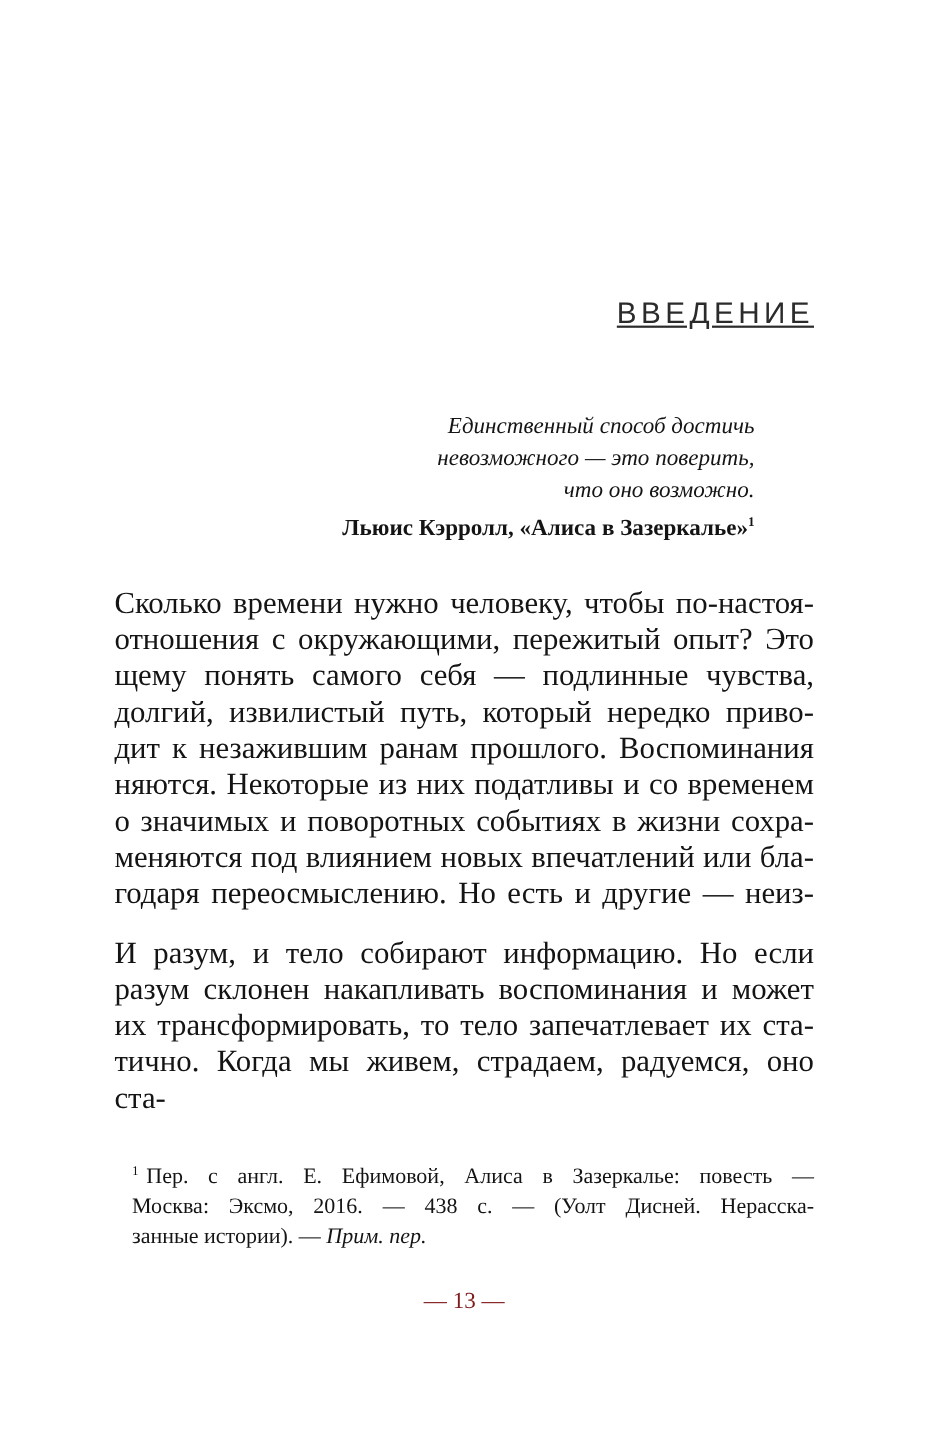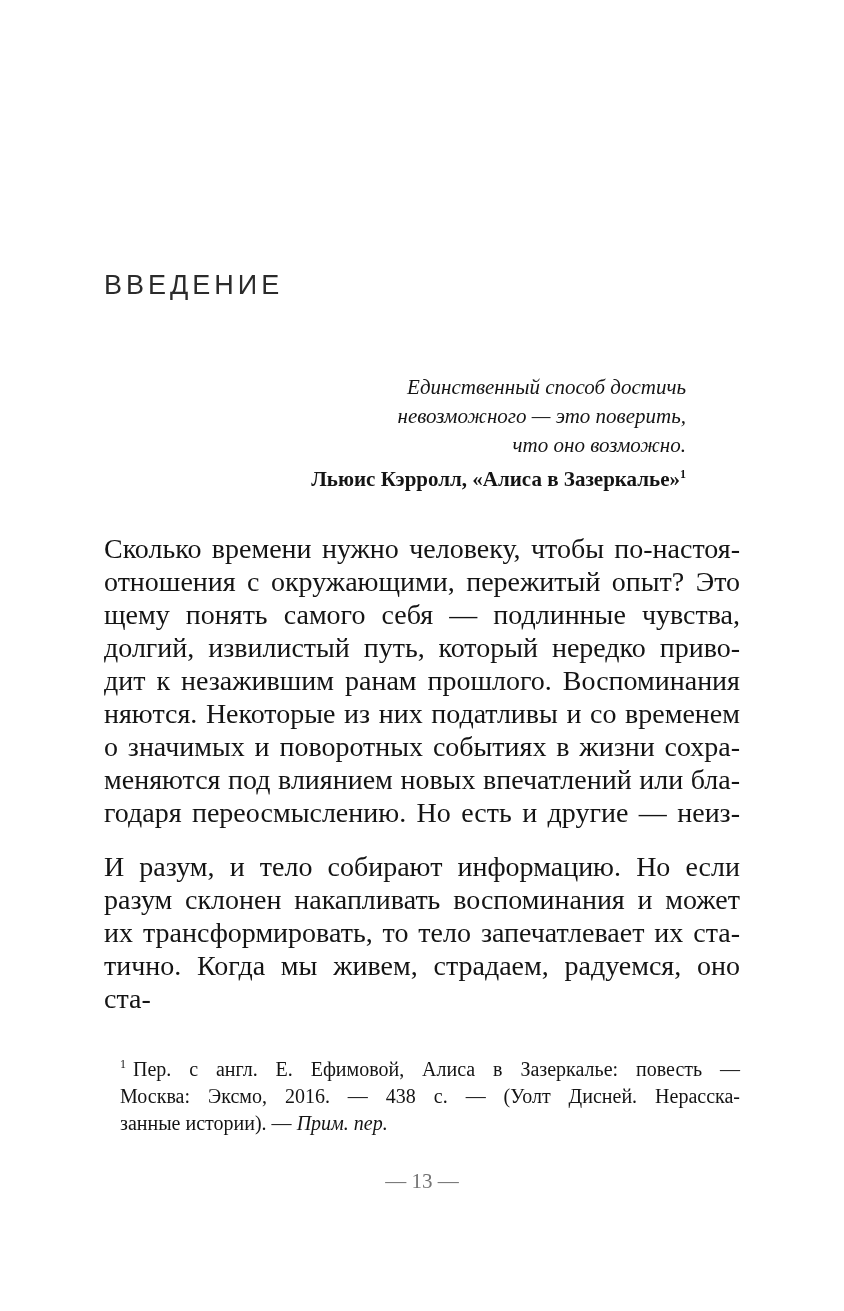--- a/index.html
+++ b/index.html
@@ -19,22 +19,23 @@
   .page {
     width: 636px;
     margin: 0 auto;
     padding-top: 270px;
   }
   .chapter-title {
     font-family: "Liberation Sans", sans-serif;
     font-weight: 400;
     font-size: 27px;
     letter-spacing: 4px;
-    text-align: left;
+    text-align: right;
     color: #2b2b2b;
+    text-decoration: underline;
   }
   .epigraph {
     margin-top: 72px;
     padding-right: 54px;
     text-align: right;
     font-size: 21px;
     line-height: 29px;
   }
   .epigraph .ep-line {
     font-style: italic;
@@ -72,21 +73,21 @@
   .attribution sup {
     font-size: 12px;
   }
   .footnote .italic {
     font-style: italic;
   }
   .page-number {
     margin-top: 32px;
     text-align: center;
     font-size: 21px;
-    color: #737373;
+    color: #7f1d1d;
   }
 </style>
 </head>
 <body>
 
 <div class="canvas">
   <div class="page">
 
     <div class="chapter-title">ВВЕДЕНИЕ</div>
 

